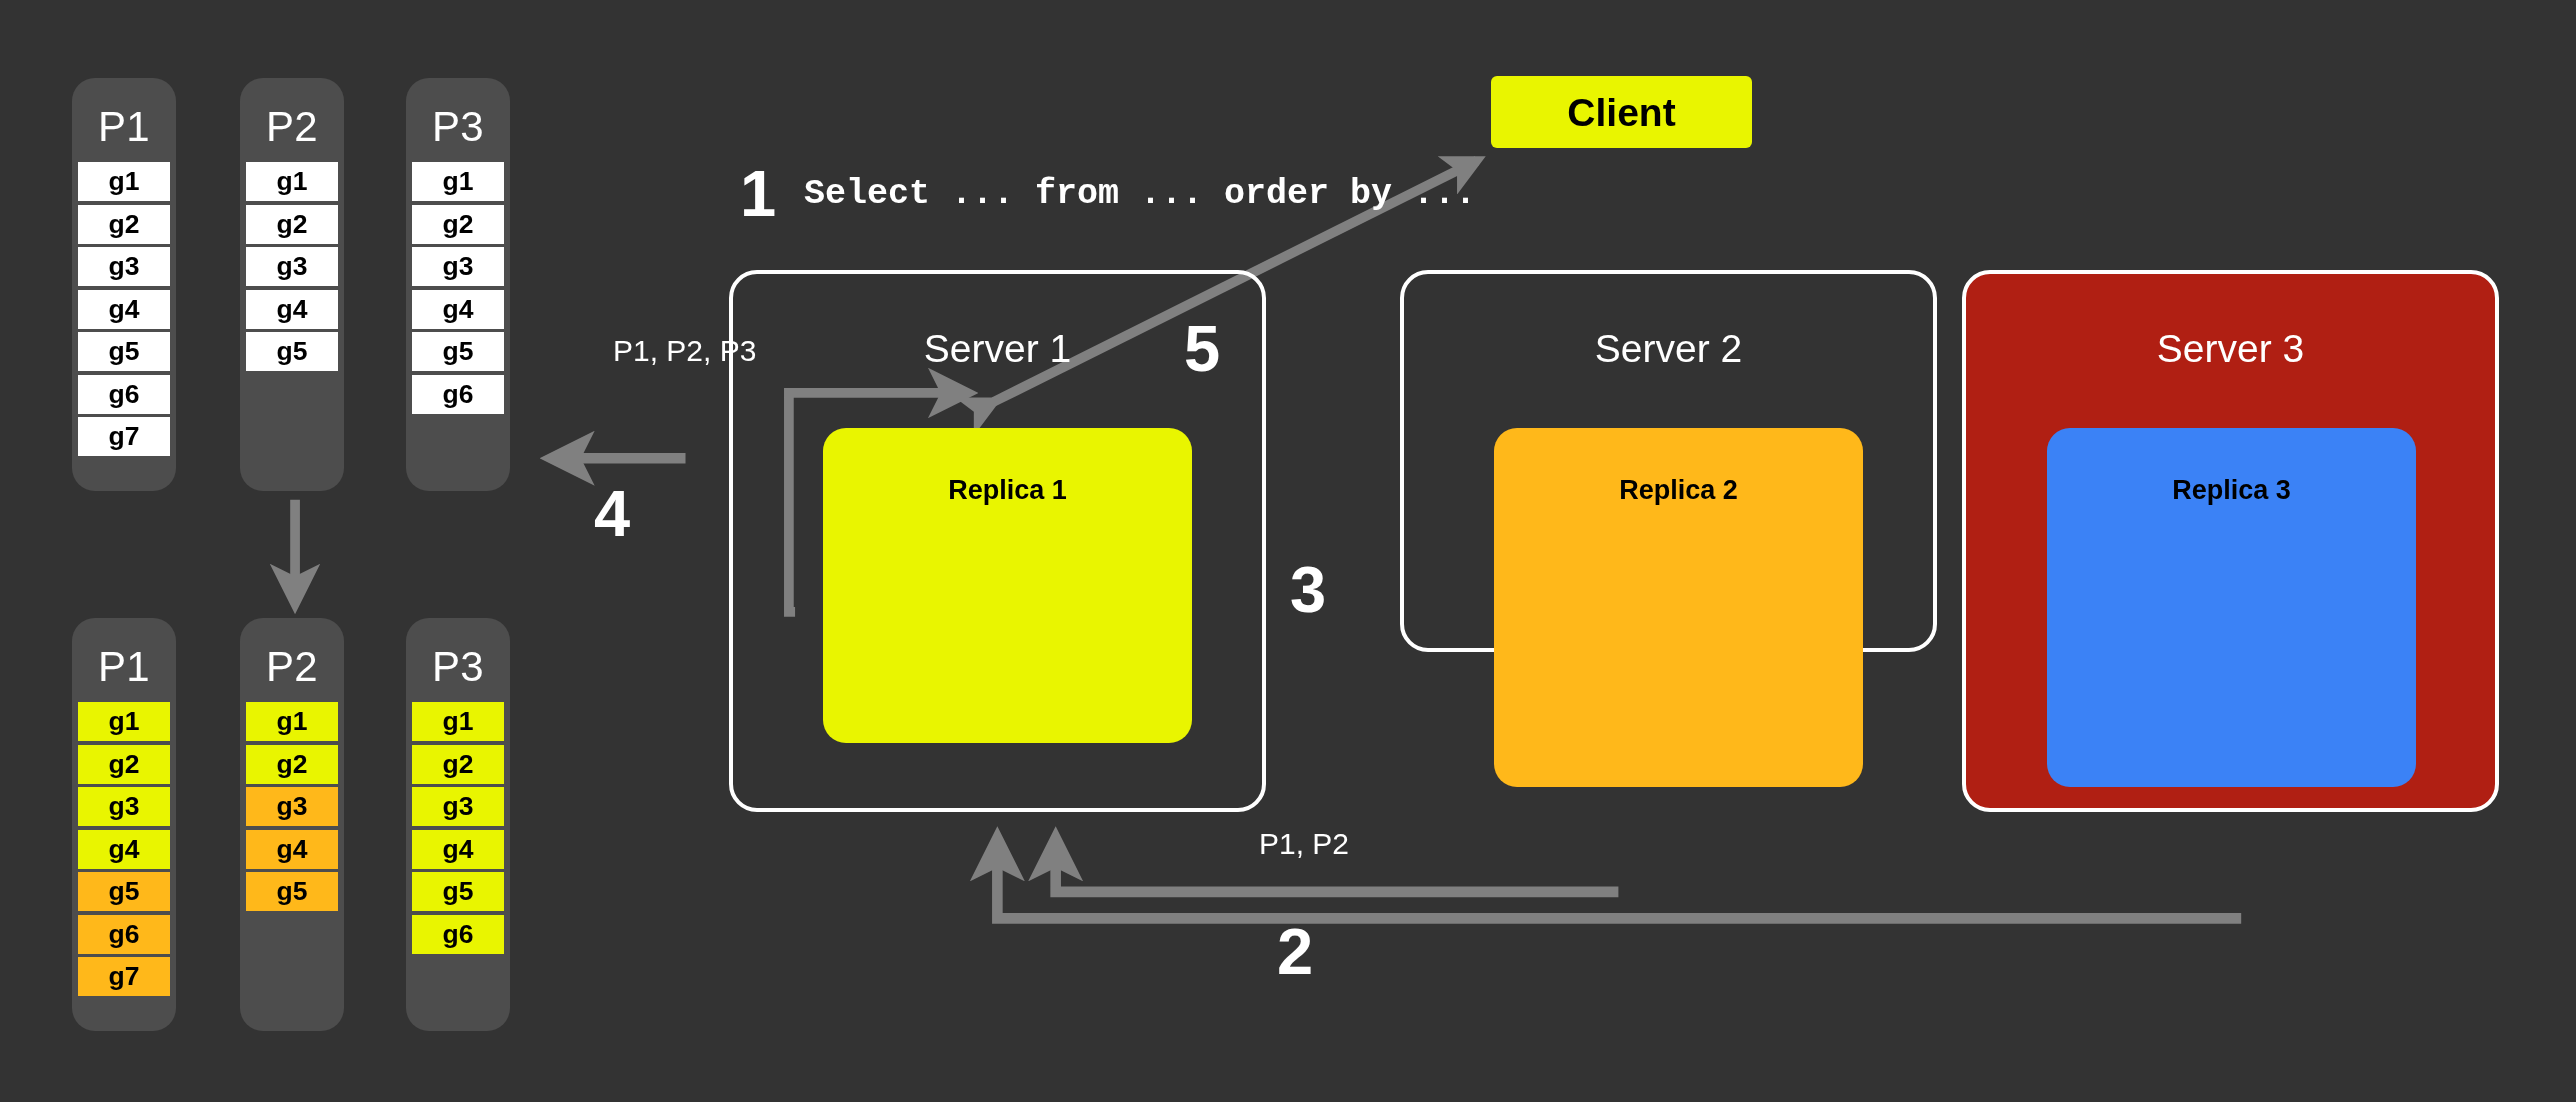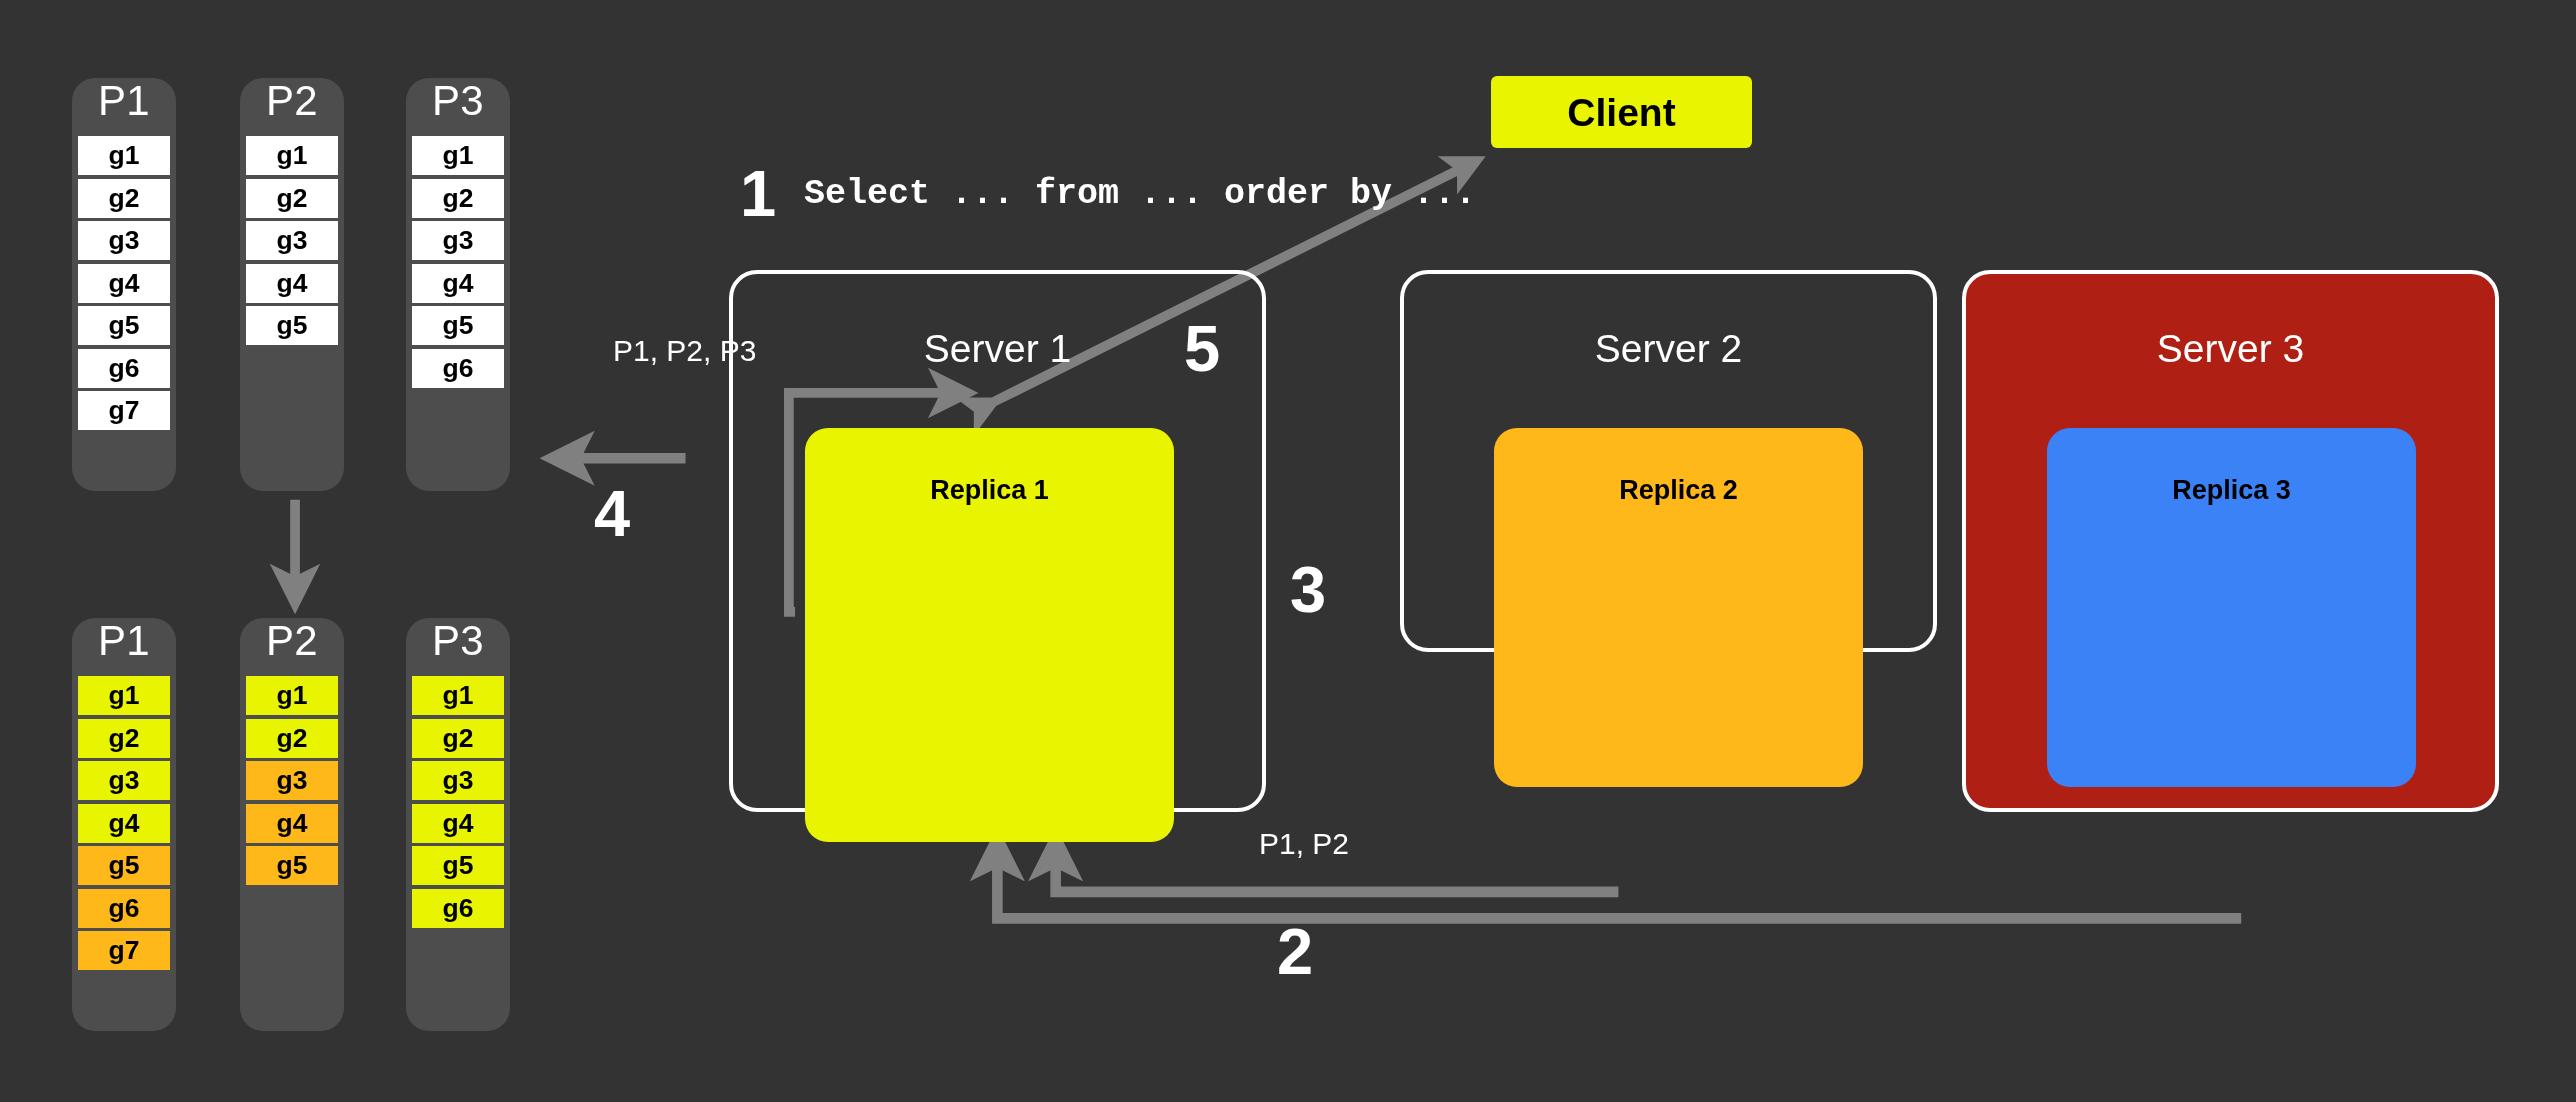--- a/index.html
+++ b/index.html
@@ -20,21 +20,21 @@
     box-sizing:border-box;
     display:flex;
     flex-direction:column;
     align-items:center;
   }
   .pill-title{
     color:#ffffff;
     font-size:42px;
     font-weight:400;
     line-height:1;
-    margin-top:2px;
+    margin-top:28px;
     margin-bottom:14px;
     letter-spacing:0.4px;
   }
   .cells{display:flex;flex-direction:column;gap:3.5px;width:100%;align-items:center;}
   .cell{
     width:92px;height:39px;
     display:flex;align-items:center;justify-content:center;
     color:#000000;
     font-size:26.5px;font-weight:bold;
     line-height:1;
@@ -196,21 +196,21 @@
       <div class="cell yellow">g6</div>
     </div>
   </div>
 
   <div class="client" style="left:1491px;top:76px;width:261px;height:72px;">
     <span class="client-label">Client</span>
   </div>
 
   <div class="server plain" style="left:729px;top:270px;width:537px;height:542px;">
     <div class="server-title" style="top:55px;">Server 1</div>
-    <div class="replica" style="left:72px;top:154px;width:369px;height:414px;background:#e9f500;text-align:right;">
+    <div class="replica" style="left:90px;top:154px;width:369px;height:315px;background:#e9f500;text-align:right;">
       <span class="replica-label">Replica 1</span>
     </div>
   </div>
 
   <div class="server plain" style="left:1400px;top:270px;width:537px;height:382px;">
     <div class="server-title" style="top:55px;">Server 2</div>
     <div class="replica" style="left:90px;top:154px;width:369px;height:359px;background:#ffb81a;text-align:center;">
       <span class="replica-label">Replica 2</span>
     </div>
   </div>

